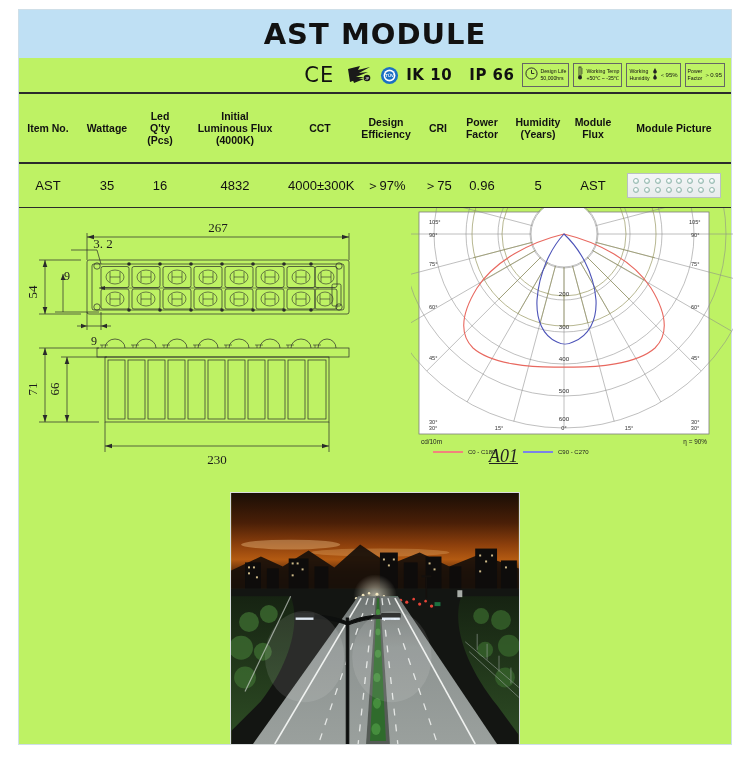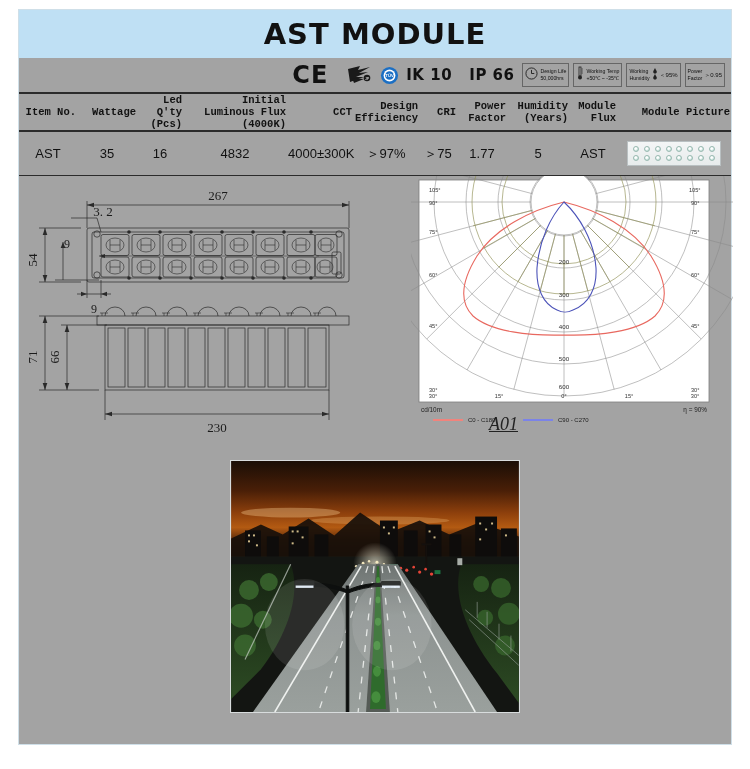--- a/index.html
+++ b/index.html
@@ -7,21 +7,21 @@
     width: 750px; height: 769px;
     background: #ffffff;
     font-family: "Liberation Sans", sans-serif;
     overflow: hidden;
   }
   #page {
     position: absolute;
     left: 18px; top: 9px;
     width: 714px; height: 736px;
     border: 1px solid #cfdfe8;
-    background: #a3a3a3;
+    background: #bef264;
   }
   
   #title-band {
     height: 48px;
     background: #bfe0f4;
     display: flex; align-items: center; justify-content: center;
   }
   #title-text {
     font-size: 29px;
     font-weight: bold;
@@ -30,47 +30,47 @@
     font-family: "DejaVu Sans", sans-serif;
   }
   
   #cert-strip {
     height: 34px;
     display: flex; align-items: center; justify-content: flex-end;
     padding-right: 6px;
     gap: 4px;
   }
   .cert-mark { display: flex; align-items: center; }
-  #ce-mark { font-size: 24px; font-weight: bold; letter-spacing: 1px; color:#111;
-             font-family: "DejaVu Sans", sans-serif; margin-right: 14px;}
+  #ce-mark { font-size: 21px; font-weight: normal; letter-spacing: 1px; color:#111;
+             font-family: "DejaVu Sans", sans-serif; margin-right: 8px;}
   #ik-ip { font-size: 15px; font-weight: bold; color: #111; margin: 0 4px 0 3px;
            font-family: "DejaVu Sans", sans-serif; letter-spacing: .5px;}
   .spec-box {
     border: 1px solid #666;
     height: 24px;
     display: flex; align-items: center;
     padding: 1px 2px;
     gap: 2px;
   }
   .spec-box .sb-txt { display: flex; flex-direction: column; justify-content: center; }
   .spec-box .sb-l1, .spec-box .sb-l2 {
     font-size: 5.2px; line-height: 7px; color: #111; white-space: nowrap;
     font-family: "Liberation Sans", sans-serif;
   }
   .spec-box .sb-inline { font-size: 6px; color:#111; white-space: nowrap; }
   .sb-ico { flex: 0 0 auto; }
   
   #spec-table { width: 100%; border-collapse: collapse; table-layout: fixed; }
   #spec-table thead th {
     font-size: 10.5px; font-weight: bold; color: #111;
-    padding: 0 1px; text-align: right; vertical-align: middle;
+    padding: 16px 1px; text-align: center; vertical-align: middle;
     line-height: 12px;
     border-top: 2.5px solid #2b2b2b;
     border-bottom: 2px solid #2b2b2b;
-    font-family: Liberation Mono, monospace;
+    font-family: Liberation Sans, sans-serif;
   }
   #spec-table tbody td {
     font-size: 13px; color: #111; text-align: center; vertical-align: middle;
     padding: 9px 1px;
     border-bottom: 1.5px solid #2b2b2b;
   }
   
   .pcb {
     width: 94px; height: 25px; margin: 0 auto;
     background: linear-gradient(#f4f6f6,#e7ebec);
@@ -250,21 +250,21 @@
     </thead>
     <tbody>
       <tr>
         <td>AST</td>
         <td>35</td>
         <td>16</td>
         <td>4832</td>
         <td>4000±300K</td>
         <td>＞97%</td>
         <td>＞75</td>
-        <td>1.77</td>
+        <td>0.96</td>
         <td>5</td>
         <td>AST</td>
         <td>
           <div class="pcb">
             <span class="led"></span>
             <span class="led"></span>
             <span class="led"></span>
             <span class="led"></span>
             <span class="led"></span>
             <span class="led"></span>

